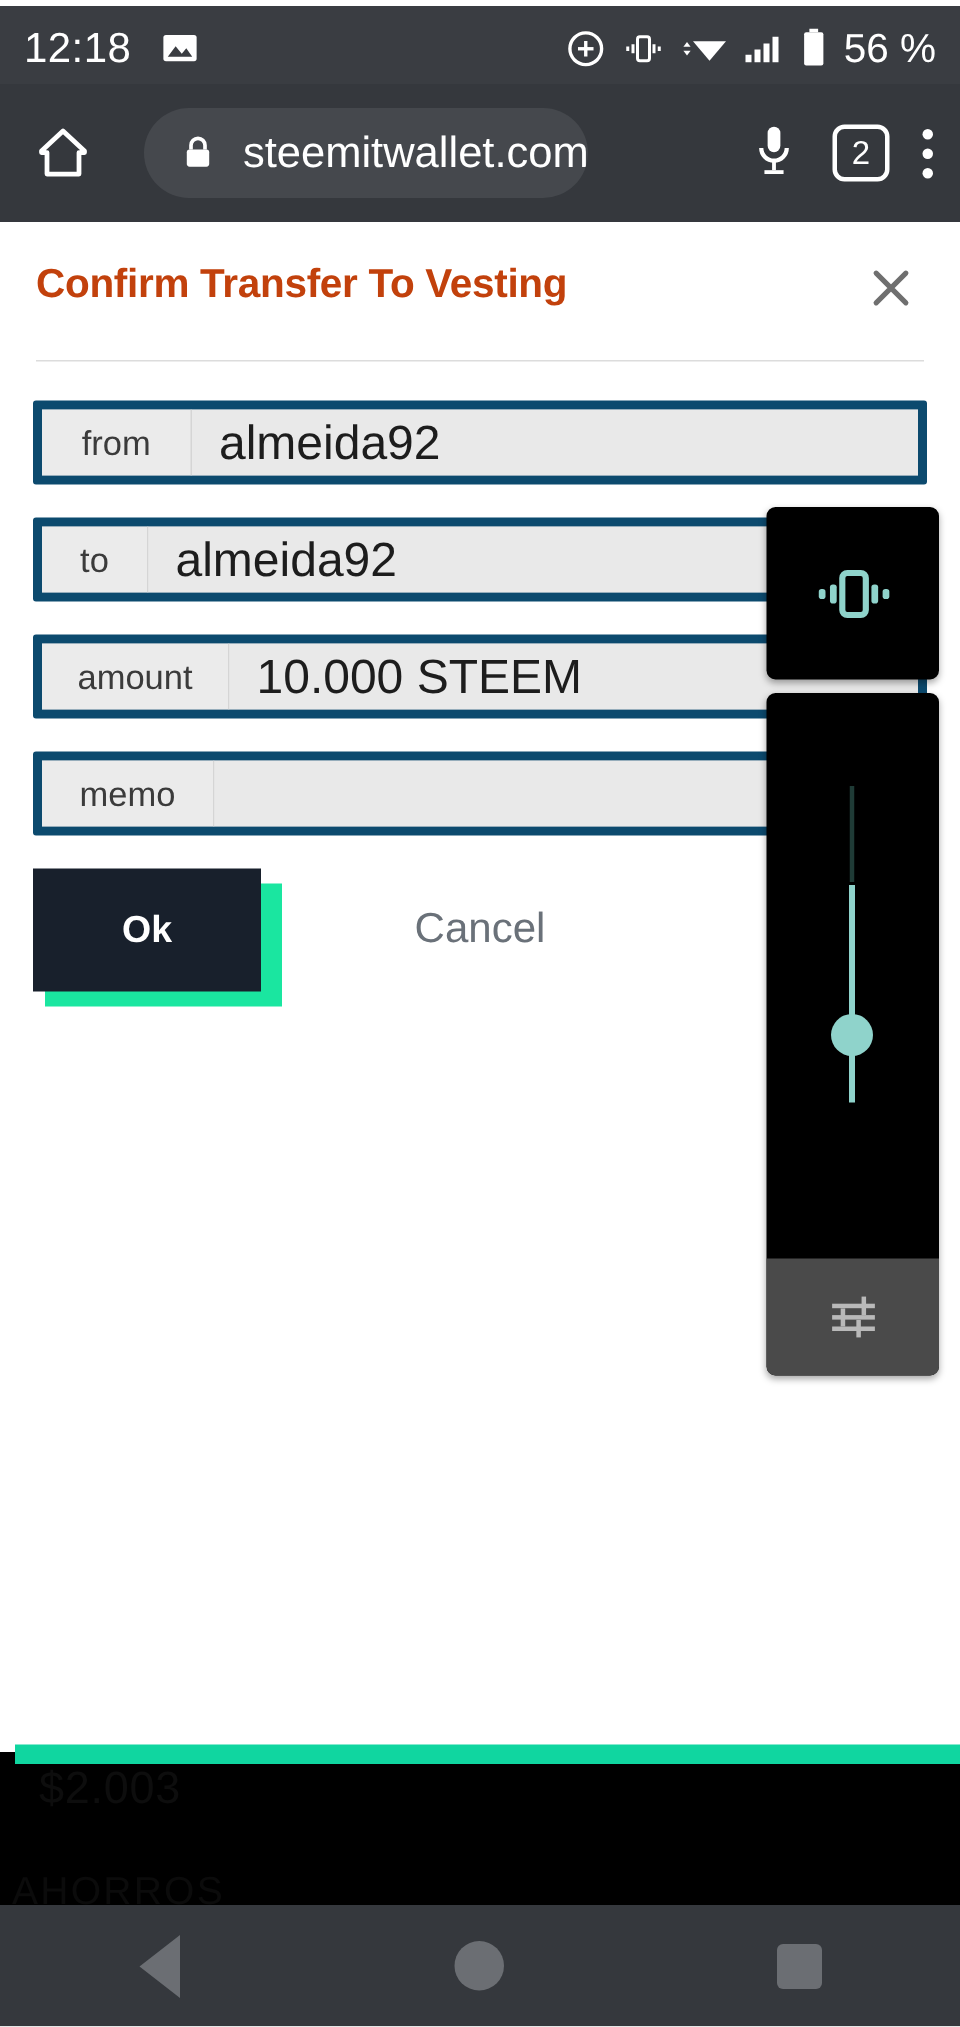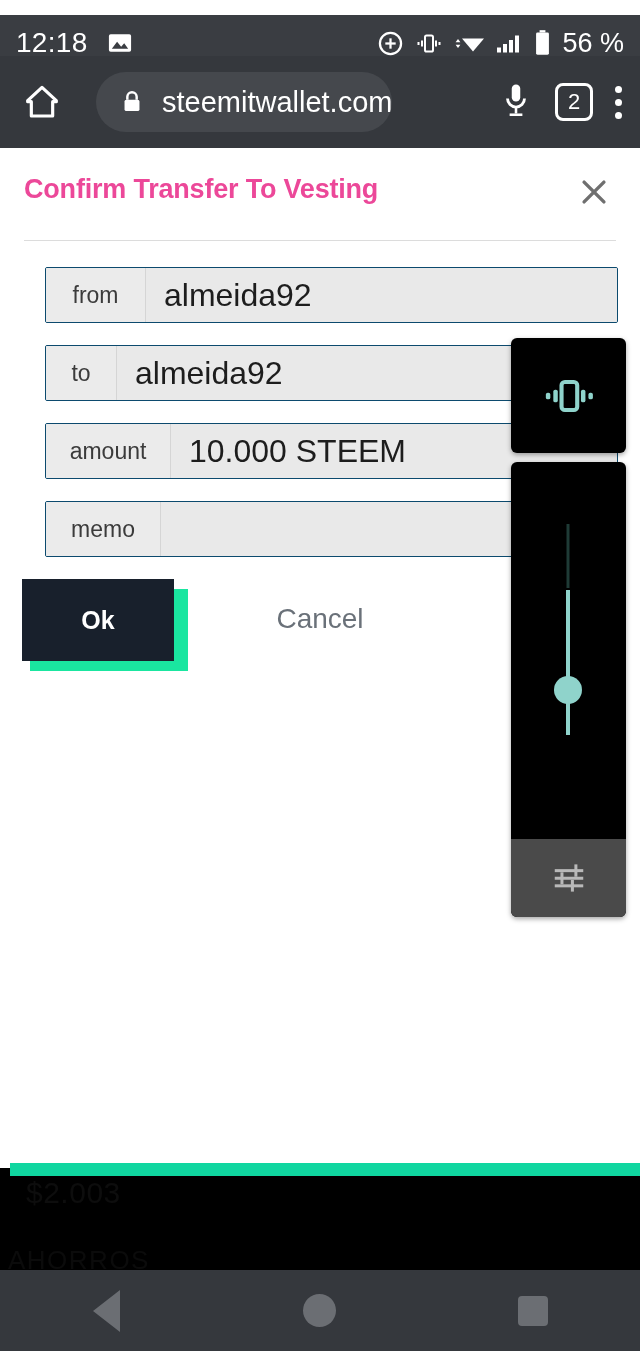--- a/index.html
+++ b/index.html
@@ -11,21 +11,21 @@
   }
   #screen {
     position:relative;
     width:640px; height:1351px;
     background:#ffffff;
     overflow:hidden;
   }
 
   
   #status-bar {
-    position:absolute; left:0; top:15px;
+    position:absolute; left:0; top:4px;
     width:640px; height:56px;
     background:#3a3d42;
     display:flex; align-items:center;
     padding:0 16px;
   }
   #status-clock {
     color:#ffffff; font-size:28px; font-weight:400;
     letter-spacing:0.3px;
   }
   #status-left-icons { display:flex; align-items:center; margin-left:18px; }
@@ -86,43 +86,42 @@
   #page {
     position:absolute; left:0; top:148px;
     width:640px; height:1029px;
     background:#ffffff;
   }
   #dialog-header {
     display:flex; align-items:flex-start;
     padding:26px 24px 0 24px;
   }
   #dialog-title {
-    font-size:27px; font-weight:bold; color:#ec4899;
+    font-size:27px; font-weight:bold; color:#c2410c;
     letter-spacing:-0.2px;
   }
   #dialog-close {
     margin-left:auto; margin-top:-4px;
     width:44px; height:44px;
     display:flex; align-items:center; justify-content:center;
   }
   #dialog-rule {
     margin:26px 24px 0 24px;
     height:1px; background:#dcdcdc;
   }
 
   #form-fields { padding:26px 22px 0 22px; }
   .field-row {
     display:flex; align-items:stretch;
     height:56px;
     margin-bottom:22px;
-    border:1px solid #0c4a6e;
+    border:6px solid #0c4a6e;
     background:#e9e9e9;
     border-radius:2px;
     overflow:hidden;
-    margin-left:23px;
   }
   .field-label {
     background:#ebebeb;
     border-right:1px solid #d5d5d5;
     display:flex; align-items:center; justify-content:center;
     font-size:23px; color:#3b3b3b;
     padding:0 20px;
     flex:0 0 auto;
   }
   .field-value {

